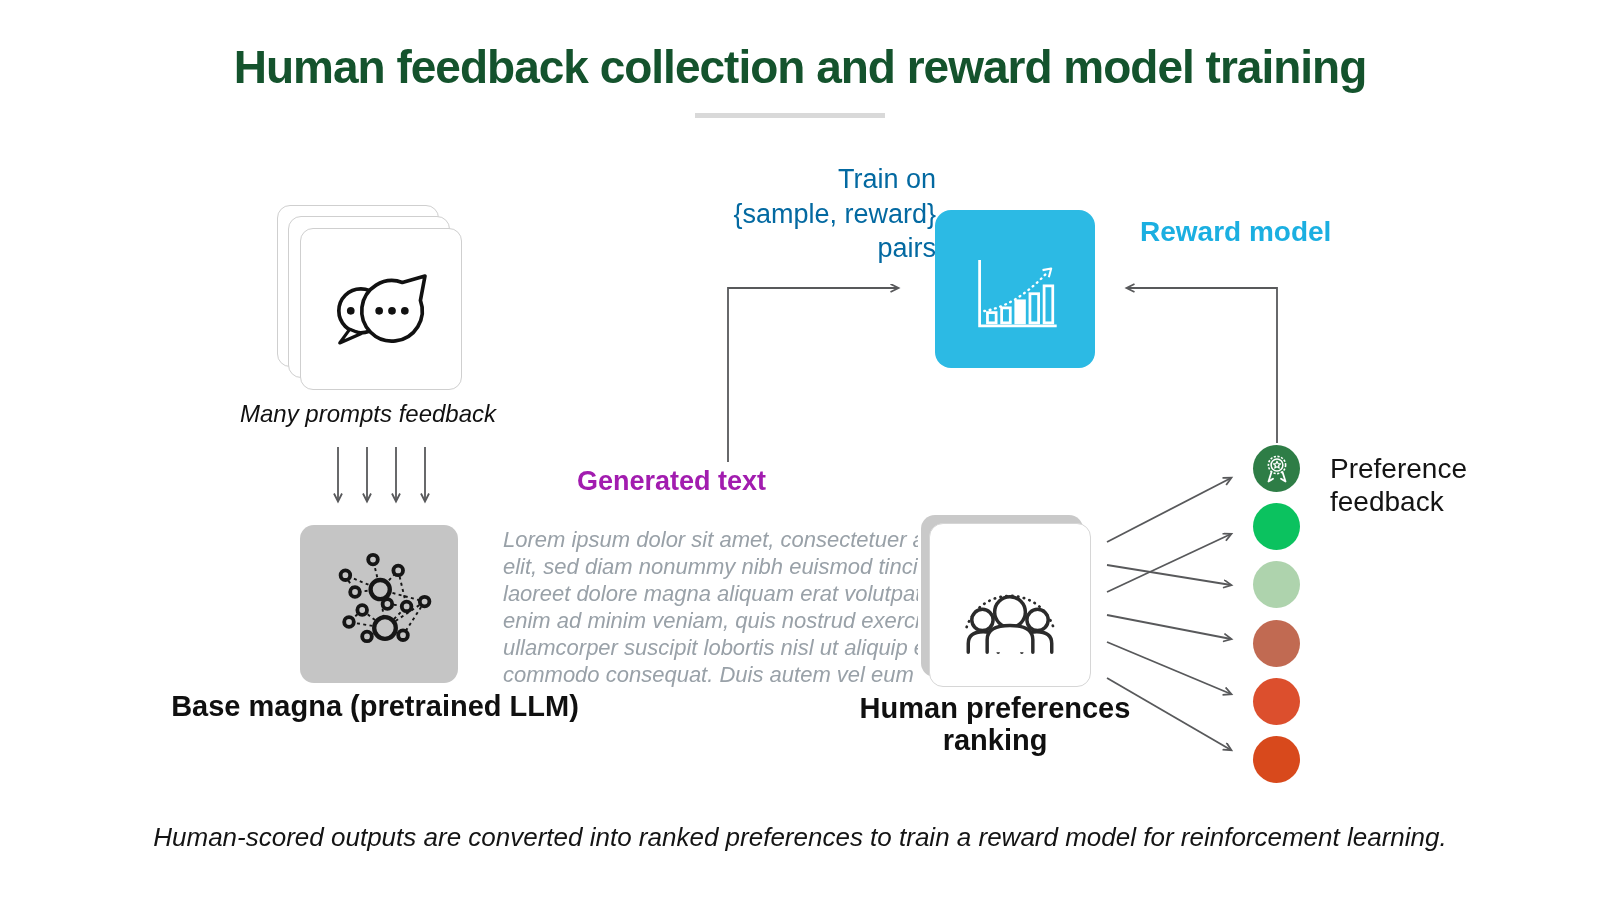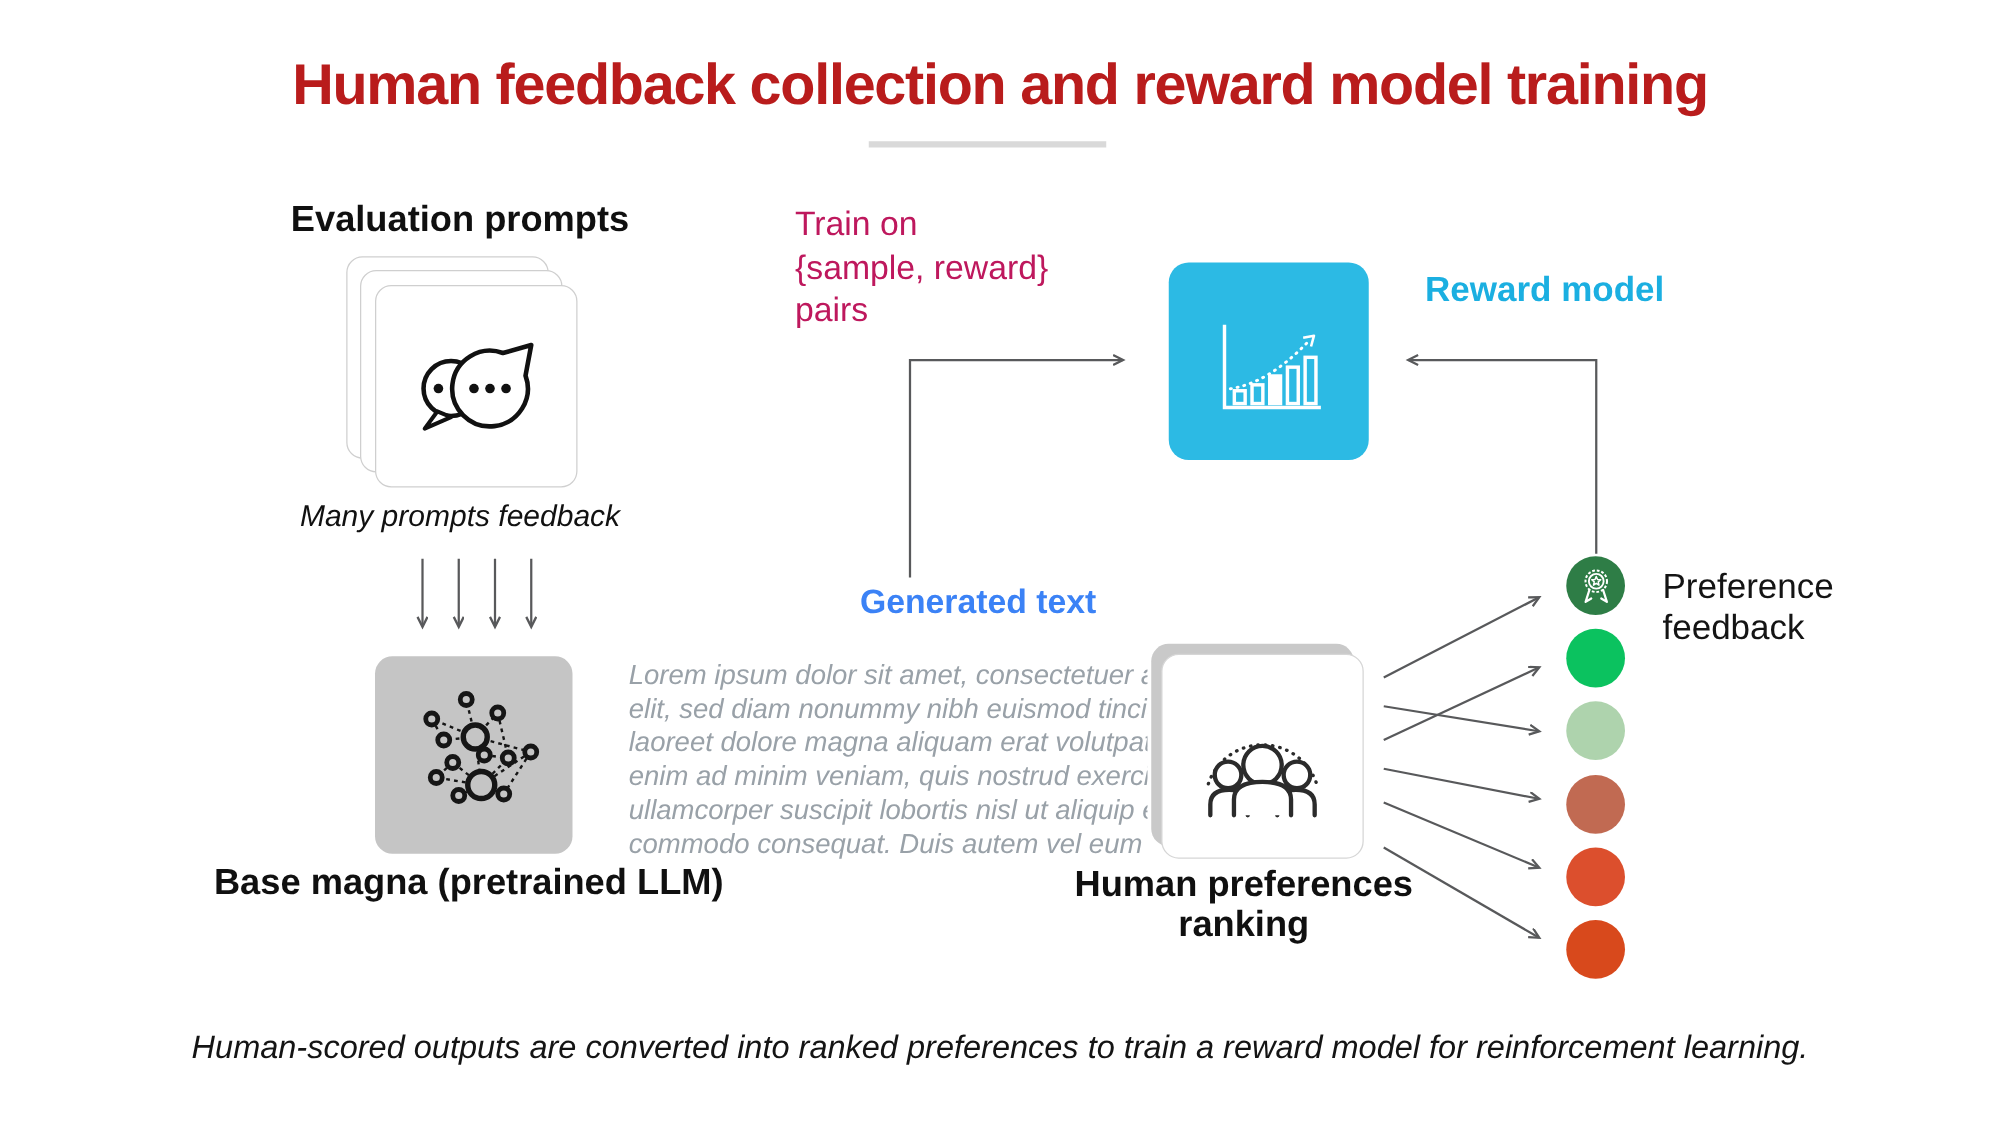--- a/index.html
+++ b/index.html
@@ -4,43 +4,43 @@
 <style>
   html,body{margin:0;padding:0;background:#ffffff;}
   #stage{
     position:relative;width:1600px;height:900px;background:#ffffff;
     font-family:"Liberation Sans","DejaVu Sans",sans-serif;color:#111111;
     overflow:hidden;
   }
   .abs{position:absolute;}
   .title{
     left:0;right:0;top:40px;text-align:center;
-    font-size:46px;font-weight:800;letter-spacing:-1px;color:#b91c1c;
+    font-size:46px;font-weight:800;letter-spacing:-1px;color:#14532d;
   }
   .divider{left:695px;top:113px;width:190px;height:5px;background:#d9d9d9;}
   .section-heading{font-weight:800;font-size:29px;color:#101010;text-align:center;}
   .eval-heading{left:168px;top:160px;width:400px;}
   .prompt-card{
     width:160px;height:160px;background:#ffffff;border:1.5px solid #cfcfcf;
     border-radius:13px;z-index:4;
   }
   .card-icon-wrap{display:flex;align-items:center;justify-content:center;width:100%;height:100%;}
   .italic-note{font-style:italic;font-size:24px;color:#111;text-align:center;}
   .many-prompts{left:168px;top:400px;width:400px;}
   .base-box{
     left:300px;top:525px;width:158px;height:158px;background:#c5c5c5;border-radius:14px;
     display:flex;align-items:center;justify-content:center;
   }
   .base-label{left:125px;top:690px;width:500px;}
   .train-label{
-    left:636px;top:162px;width:300px;text-align:left;font-size:27px;font-weight:500;
-    line-height:1.28;white-space:pre-line;color:#be185d;
+    left:636px;top:162px;width:300px;text-align:right;font-size:27px;font-weight:500;
+    line-height:1.28;white-space:pre-line;color:#0369a1;
   }
   .generated-heading{
-    left:577px;top:466px;width:300px;text-align:right;font-size:27px;font-weight:600;color:#3b82f6;
+    left:577px;top:466px;width:300px;text-align:left;font-size:27px;font-weight:600;color:#a21caf;
   }
   .lorem-block{
     left:503px;top:526px;width:415px;height:162px;overflow:hidden;z-index:1;
   }
   .lorem-line{
     white-space:nowrap;font-style:italic;font-size:22px;line-height:27px;color:#99a1a8;
   }
   .reward-box{
     left:935px;top:210px;width:160px;height:158px;border-radius:16px;z-index:4;
     display:flex;align-items:center;justify-content:center;
@@ -73,21 +73,20 @@
   #connector-layer{position:absolute;left:0;top:0;z-index:2;}
 </style>
 </head>
 <body>
 
 <div id="stage">
 
   <div class="abs title">Human feedback collection and reward model training</div>
   <div class="abs divider"></div>
 
-  <div class="abs section-heading eval-heading">Evaluation prompts</div>
   <div class="abs prompt-card" style="left:277px;top:205px;z-index:2;"></div>
   <div class="abs prompt-card" style="left:288px;top:216px;z-index:3;"></div>
   <div class="abs prompt-card" style="left:300px;top:228px;z-index:4;">
     <div class="card-icon-wrap">
       <svg width="110" height="92" viewBox="0 0 120 100" fill="none">
         <circle cx="38" cy="52" r="24" fill="#ffffff" stroke="#111" stroke-width="4"></circle>
         <path d="M26 72 L15 87 L38 77 Z" fill="#ffffff" stroke="#111" stroke-width="3.5" stroke-linejoin="round"></path>
         <circle cx="27" cy="52" r="4.2" fill="#111"></circle>
         <path d="M83.3 21 A33 33 0 1 0 103 40.7 L108 14 Z" fill="#ffffff" stroke="#111" stroke-width="4" stroke-linejoin="round"></path>
         <circle cx="58" cy="52" r="4.2" fill="#111"></circle>

